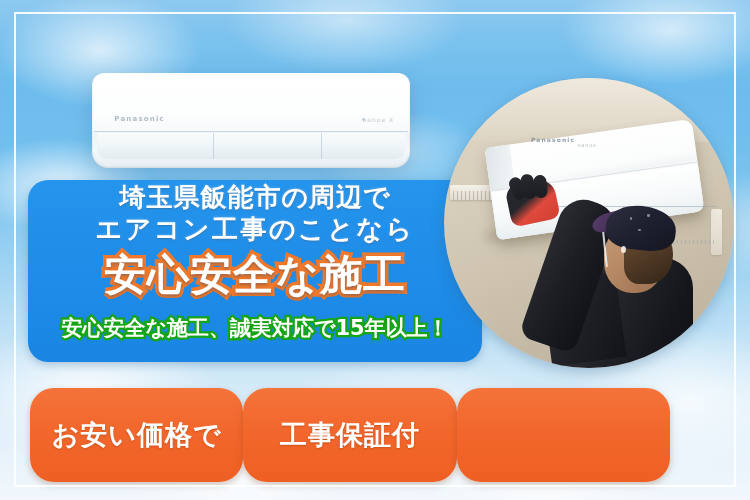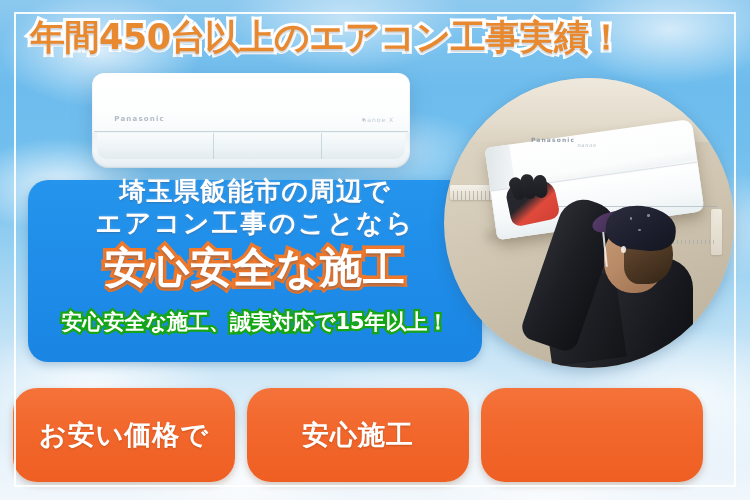--- a/index.html
+++ b/index.html
@@ -450,21 +450,21 @@
   .panel-text {
     position: absolute;
     left: 28px;
     top: 180px;
     width: 454px;
     height: 156px;
     z-index: 26;
     display: flex;
     flex-direction: column;
     align-items: center;
-    justify-content: flex-end;
+    justify-content: center;
     padding-top: 6px;
     box-sizing: border-box;
     pointer-events: none;
   }
 
   .line-1, .line-2 {
     font-size: 26px;
     font-weight: 700;
     color: #ffffff;
     letter-spacing: 1px;
@@ -496,23 +496,23 @@
     color: #ffffff;
     letter-spacing: 0px;
     white-space: nowrap;
     -webkit-text-stroke: 4.5px #15a515;
     paint-order: stroke fill;
   }
 
   
   .badges {
     position: absolute;
-    left: 13px;
+    left: 30px;
     top: 388px;
-    width: 690px;
+    width: 640px;
     height: 94px;
     z-index: 30;
     display: flex;
     justify-content: space-between;
     align-items: stretch;
   }
   .badge {
     width: 222px;
     border-radius: 24px;
     background: linear-gradient(180deg, #f4733a 0%, #f2672c 45%, #ef5f23 100%);
@@ -545,21 +545,20 @@
     <div class="cloud cloud-d"></div>
     <div class="cloud cloud-e"></div>
     <div class="cloud cloud-f"></div>
     <div class="cloud cloud-g"></div>
     <div class="cloud cloud-h"></div>
     <div class="cloud cloud-i"></div>
     <div class="cloud cloud-j"></div>
     <div class="cloud cloud-k"></div>
   </div>
 
-  <div class="headline">年間450台以上のエアコン工事実績！</div>
 
   <div class="ac-product">
     <div class="ac-body"></div>
     <div class="ac-seam"></div>
     <div class="ac-vane"></div>
     <div class="ac-vane-split s1"></div>
     <div class="ac-vane-split s2"></div>
     <div class="ac-brand">Panasonic</div>
     <div class="ac-dot"></div>
     <div class="ac-badge-r">nanoe X</div>
@@ -610,21 +609,21 @@
     <div class="line-2">エアコン工事のことなら</div>
     <div class="company-name">安心安全な施工</div>
     <div class="tagline">安心安全な施工、誠実対応で15年以上！</div>
   </div>
 
   <div class="badges">
     <div class="badge">
       <div class="badge-line">お安い価格で</div>
     </div>
     <div class="badge">
-      <div class="badge-line">安心施工</div>
+      <div class="badge-line">工事保証付</div>
     </div>
     <div class="badge">
     </div>
   </div>
 
   <div class="frame"></div>
 
 </div>
 
 </body></html>

